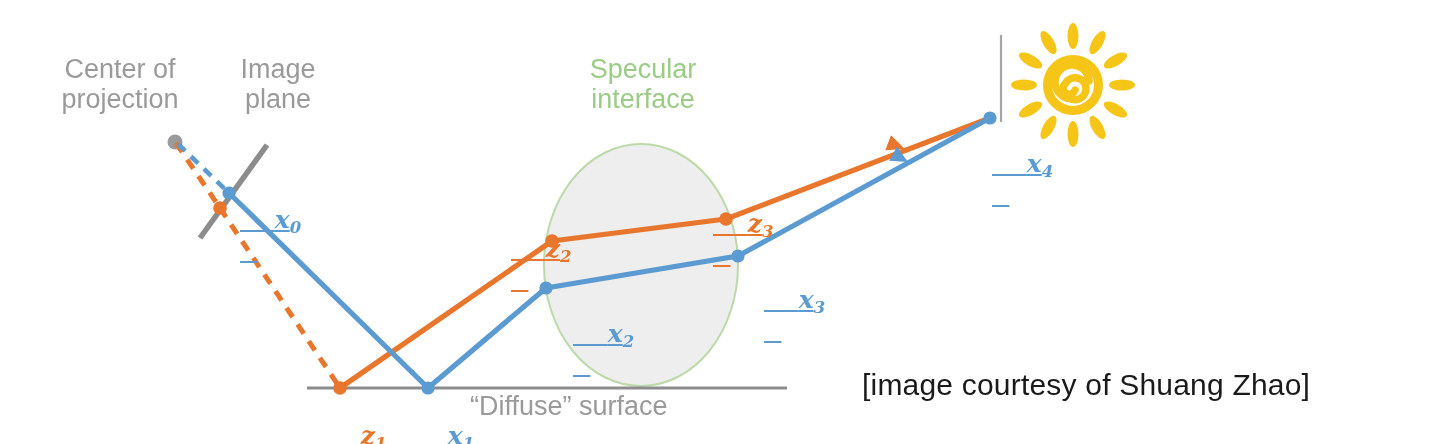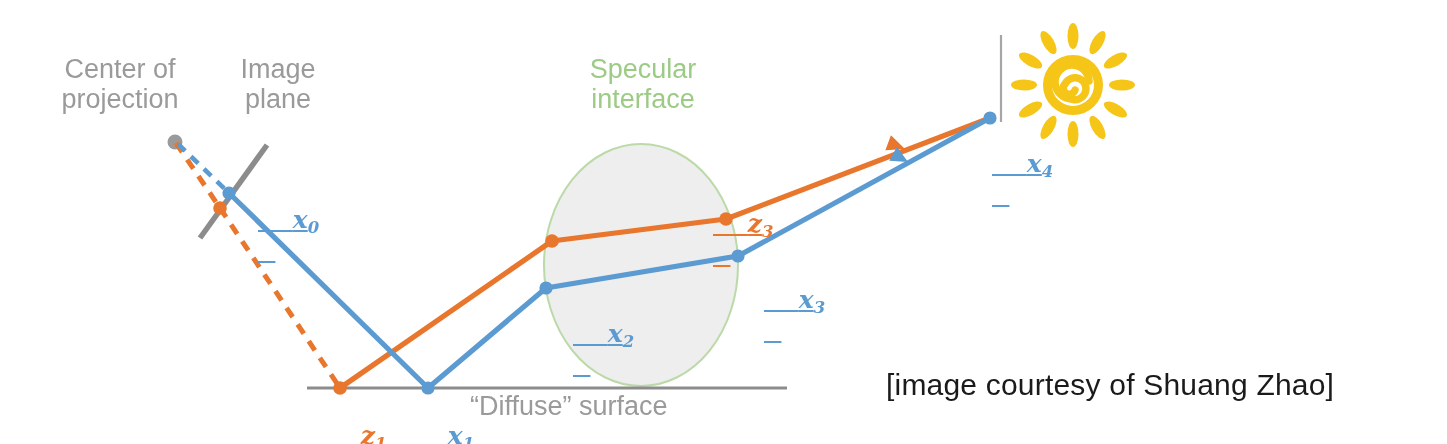--- a/index.html
+++ b/index.html
@@ -43,21 +43,20 @@
     font-family: "Liberation Sans", sans-serif;
     font-size: 27px;
     color: #9ccb86;
     text-align: center;
   }
   .credit {
     font-family: "Liberation Sans", sans-serif;
     font-size: 30px;
     color: #1a1a1a;
     letter-spacing: 0.2px;
-    margin-left: 24px;
   }
   
   .math {
     font-family: "DejaVu Serif", "Liberation Serif", serif;
     font-style: italic;
     font-weight: bold;
     font-size: 25px;
     text-decoration: underline;
   }
   .math .sub {
@@ -172,21 +171,21 @@
   <div class="lbl annot-green" style="left: 553px; top: 54px; width: 180px; white-space: pre-line;">Specular
 interface</div>
 
   <div class="lbl annot" style="left: 218px; top: 54px; width: 120px; white-space: pre-line;">Image
 plane</div>
 
   <div class="lbl annot" style="left: 470px; top: 391px; width: 230px; text-align: left; white-space: pre-line;">“Diffuse” surface</div>
 
   <div class="lbl credit" style="left:862px; top:368px;">[image courtesy of Shuang Zhao]</div>
 
-  <div class="lbl math math-blue" style="left:258px; top:178px;">
+  <div class="lbl math math-blue" style="left:240px; top:178px;">
     <span>x</span><span class="sub">0</span>
   </div>
 
   <div class="lbl math math-blue" style="left:413px; top:394px;">
     <span>x</span><span class="sub">1</span>
   </div>
 
   <div class="lbl math math-blue" style="left:573px; top:292px;">
     <span>x</span><span class="sub">2</span>
   </div>
@@ -197,18 +196,21 @@
 
   <div class="lbl math math-blue" style="left:992px; top:122px;">
     <span>x</span><span class="sub">4</span>
   </div>
 
 
   <div class="lbl math math-orange" style="left:326px; top:394px;">
     <span>z</span><span class="sub">1</span>
   </div>
 
+  <div class="lbl math math-orange" style="left:511px; top:207px;">
+    <span>z</span><span class="sub">2</span>
+  </div>
 
   <div class="lbl math math-orange" style="left:713px; top:182px;">
     <span>z</span><span class="sub">3</span>
   </div>
 
 </div>
 
 </body></html>

